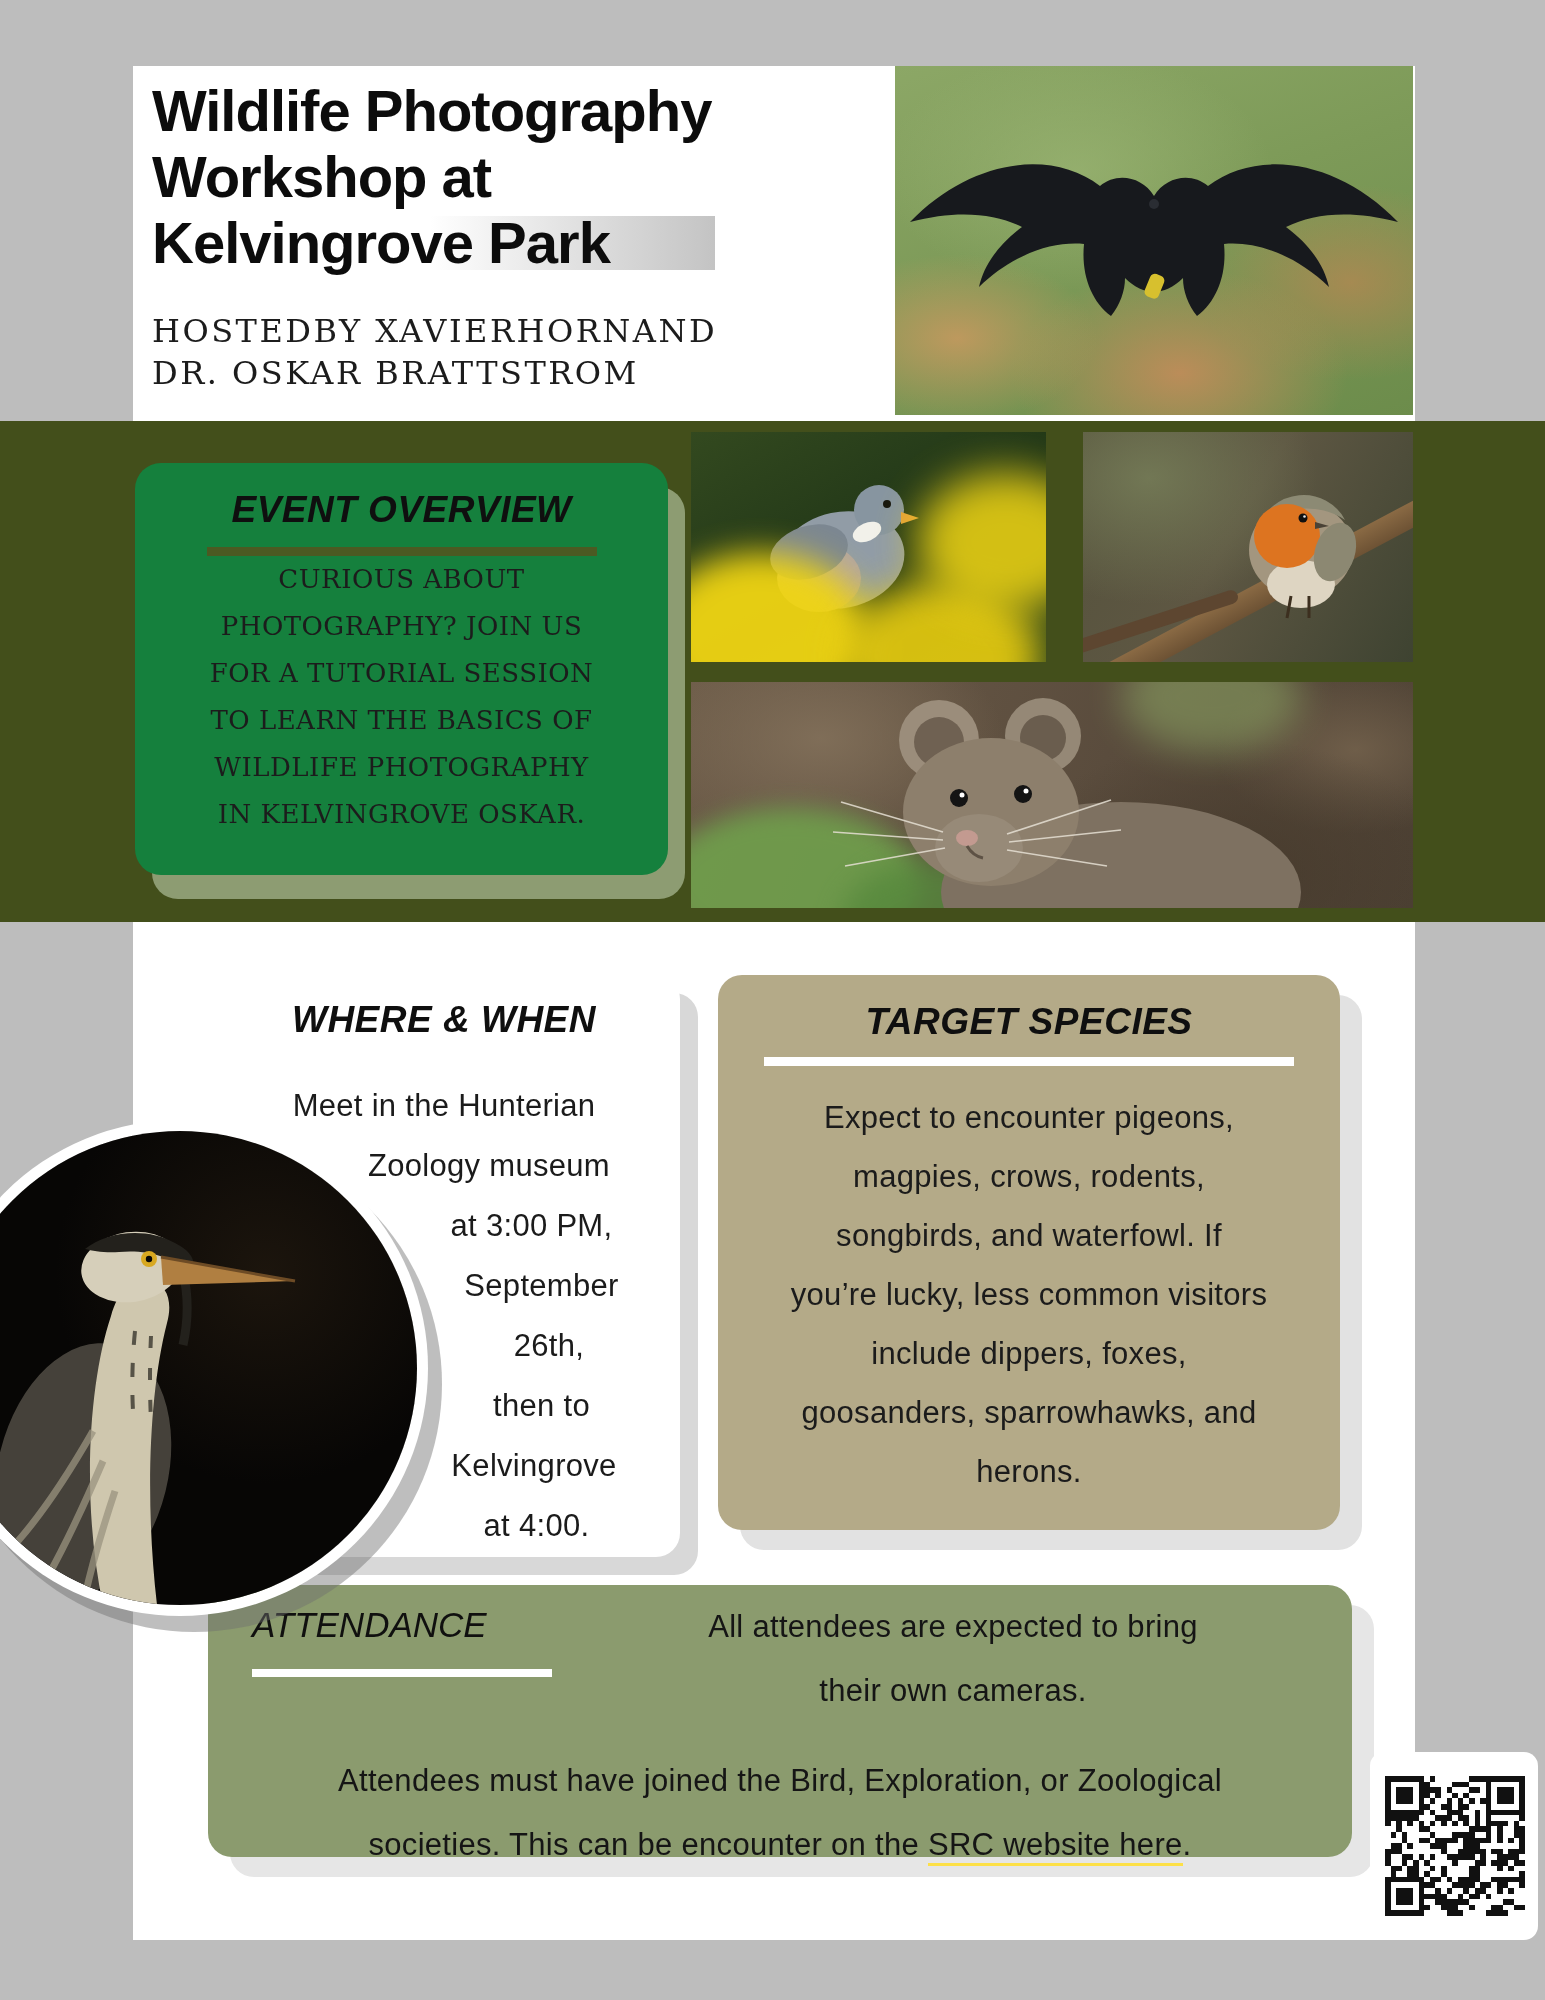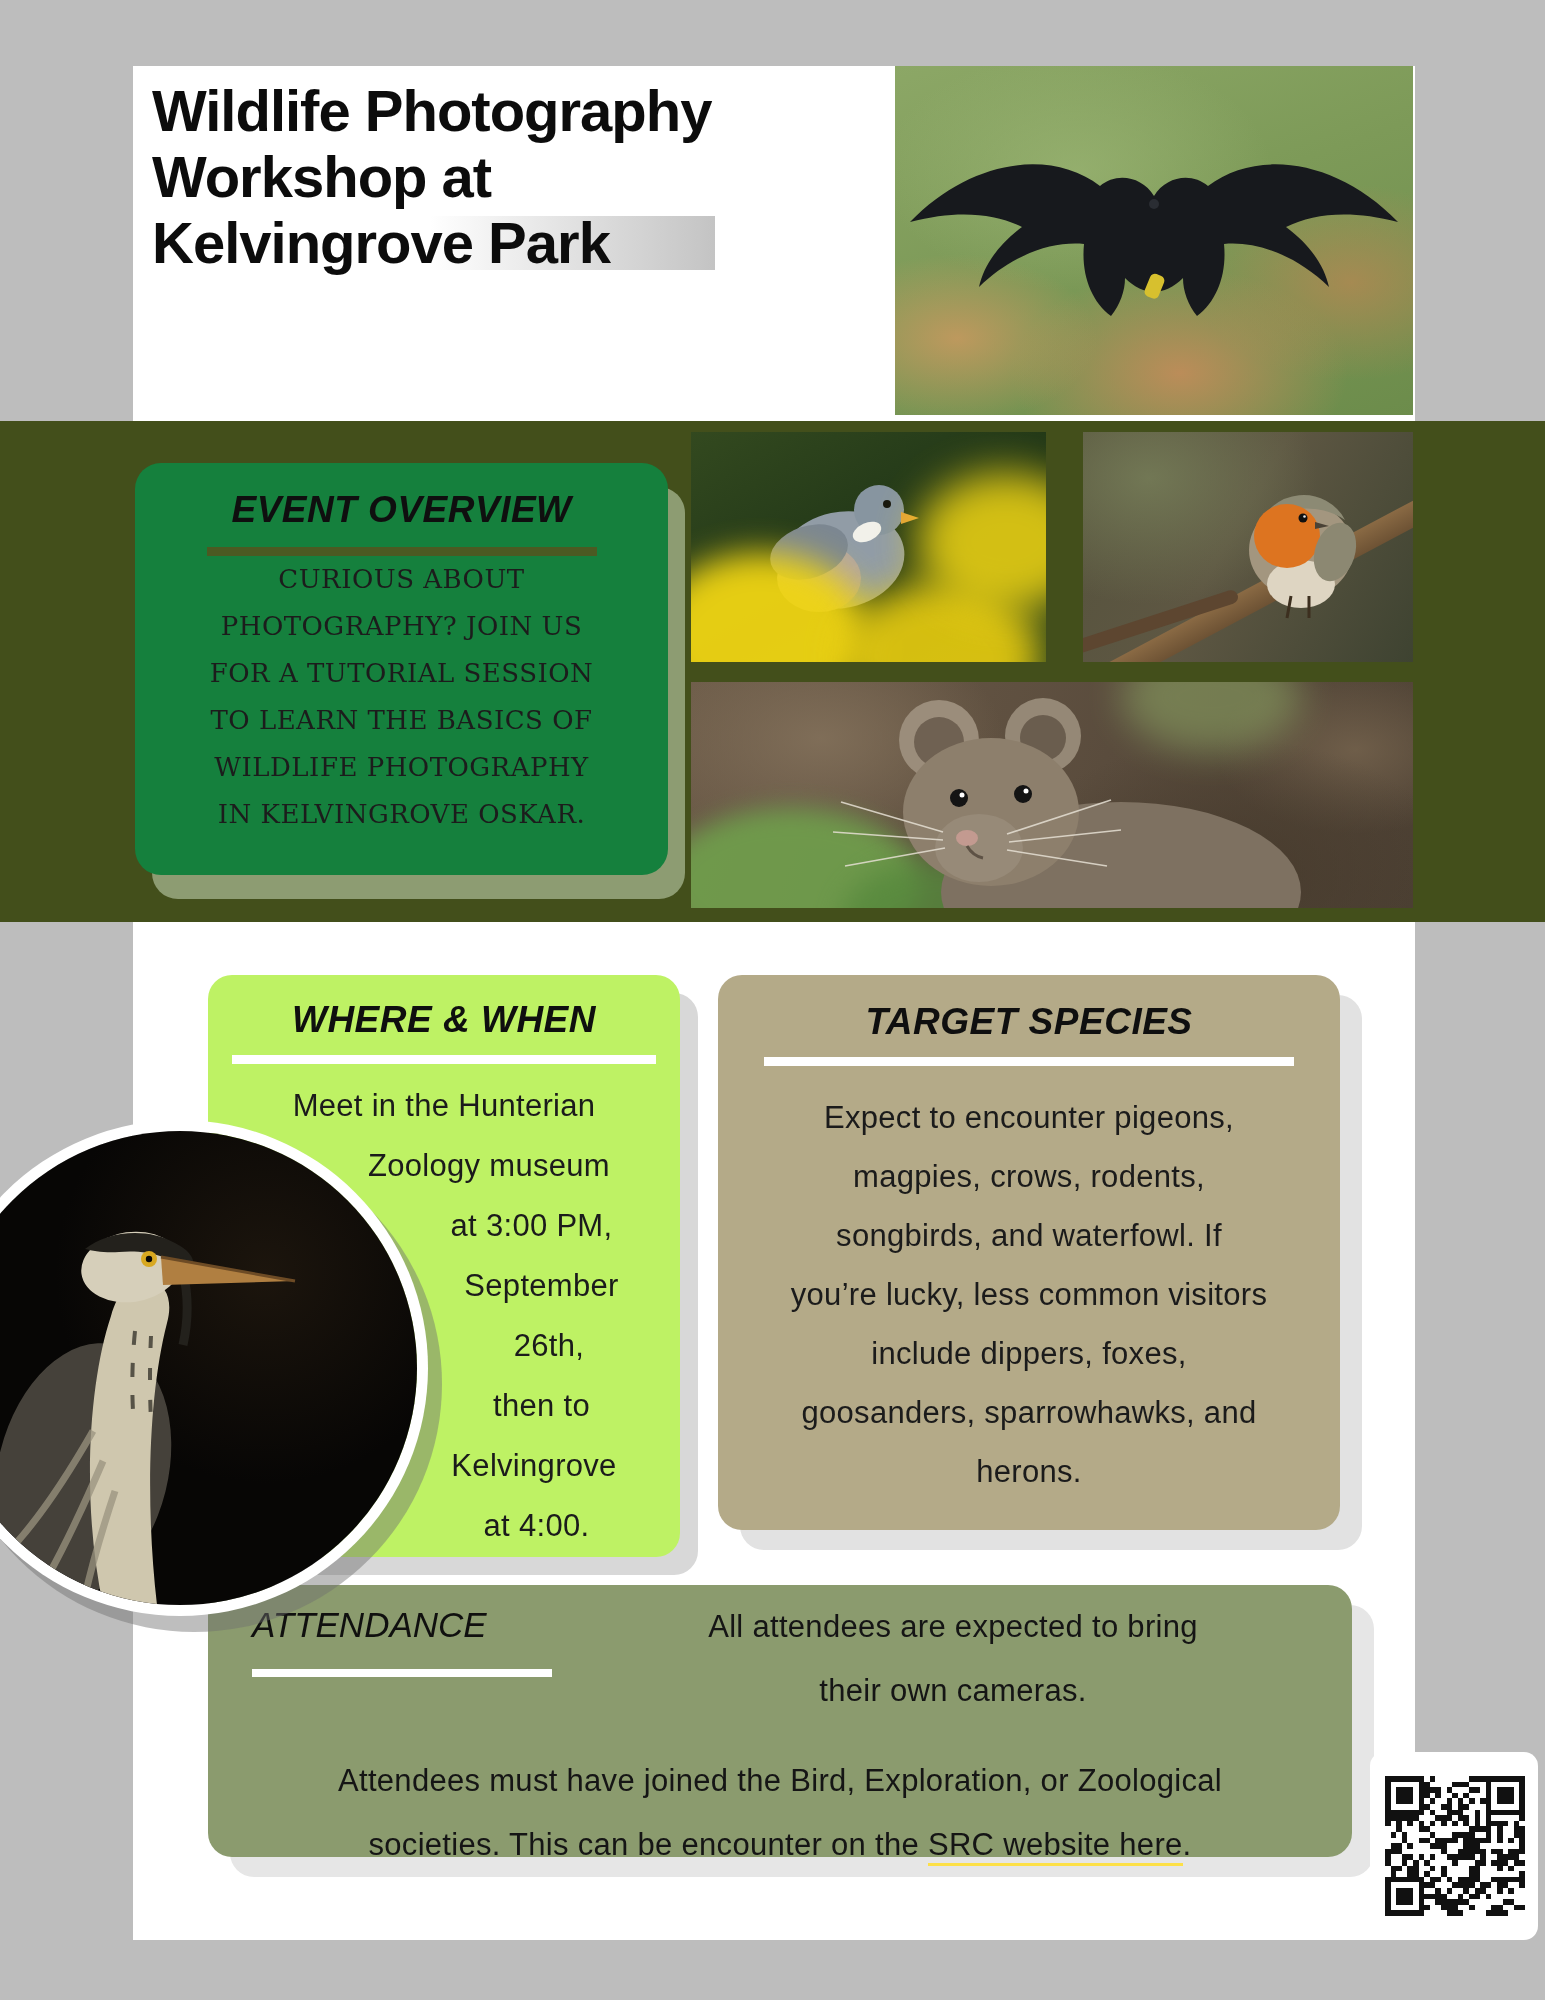--- a/index.html
+++ b/index.html
@@ -44,21 +44,21 @@
   .eo-card{position:absolute;left:135px;top:463px;width:533px;height:412px;background:#15803d;border-radius:26px;
      text-align:center;}
   .section-title{font-style:italic;font-weight:bold;font-size:37px;color:#0f0f0f;letter-spacing:.5px;}
   .eo-card .section-title{padding-top:26px;}
   .eo-underline{width:390px;height:9px;background:#4b5a22;margin:16px auto 0 auto;}
   .eo-body{font-family:"DejaVu Serif",serif;font-size:26px;line-height:47px;
      color:#1c1c1c;letter-spacing:.5px;}
 
   
   .ww-shadow{position:absolute;left:226px;top:993px;width:472px;height:582px;background:#d8d8d8;border-radius:24px;}
-  .ww-box{position:absolute;left:208px;top:975px;width:472px;height:582px;background:#bef264;border-radius:24px;
+  .ww-box{position:absolute;left:208px;top:975px;width:472px;height:582px;background:#ffffff;border-radius:24px;
      text-align:center;}
   .ww-box .section-title{padding-top:24px;}
   .light-underline{height:9px;background:#ffffff;margin:14px auto 0 auto;}
   .ww-underline{width:424px;}
   .ww-lines{margin-top:12px;font-size:31px;line-height:60px;color:#1b1b1b;letter-spacing:.3px;}
   .ww-line{text-align:center;}
   .ww-line:nth-child(2){margin-left:90px;}
   .ww-line:nth-child(3){margin-left:175px;}
   .ww-line:nth-child(4){margin-left:195px;}
   .ww-line:nth-child(5){margin-left:210px;}
@@ -103,20 +103,24 @@
 <div class="page">
 
   <div class="white-area"></div>
   <div class="green-band"></div>
 
   <div class="title-grad"></div>
   <div class="poster-title">
     <div>Wildlife Photography</div>
     <div>Workshop at</div>
     <div>Kelvingrove Park</div>
+  </div>
+  <div class="host">
+    <div>HOSTEDBY XAVIERHORNAND</div>
+    <div>DR. OSKAR BRATTSTROM</div>
   </div>
 
   <div class="photo crow-photo">
     <svg width="518" height="349" viewBox="0 0 518 349">
       <path fill="#17191d" d="M259,130 c-12,-20 -38,-24 -54,-10 c-50,-38 -130,-26 -190,36
         c46,-12 84,-9 112,5 c-24,18 -38,38 -43,60 c33,-32 72,-46 105,-43
         c-3,30 7,57 27,72 c9,-11 14,-25 14,-38 c9,9 20,14 29,14 c9,0 20,-5 29,-14
         c0,13 5,27 14,38 c20,-15 30,-42 27,-72 c33,-3 72,11 105,43
         c-5,-22 -19,-42 -43,-60 c28,-14 66,-17 112,-5 c-60,-62 -140,-74 -190,-36
         c-16,-14 -42,-10 -54,10 z"></path>

